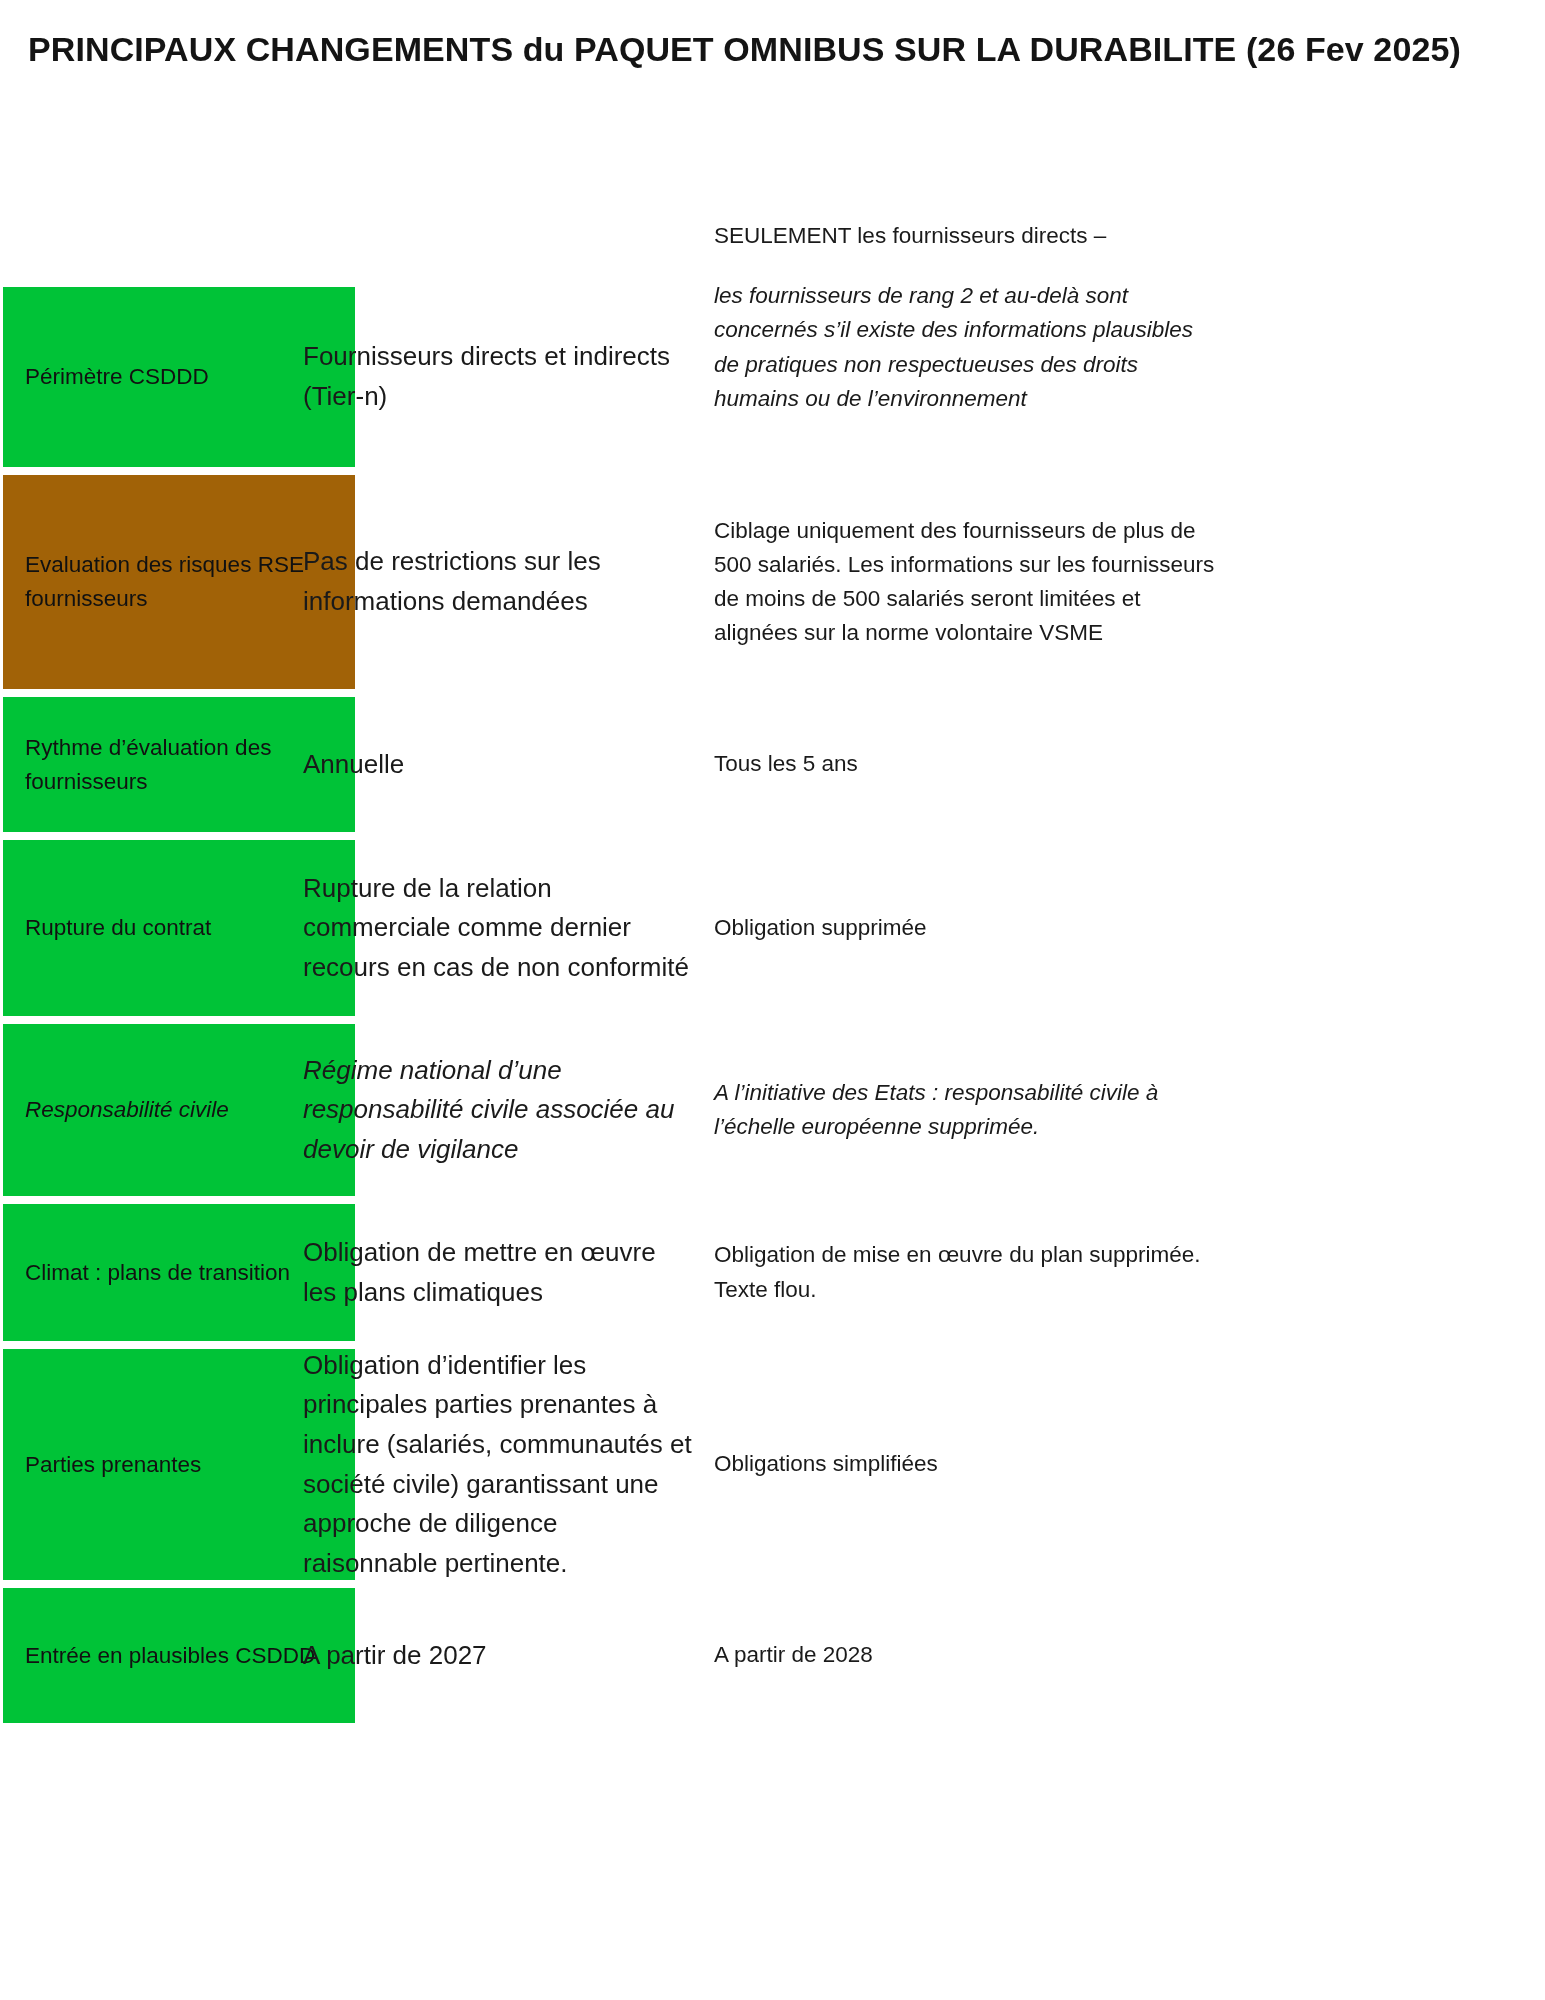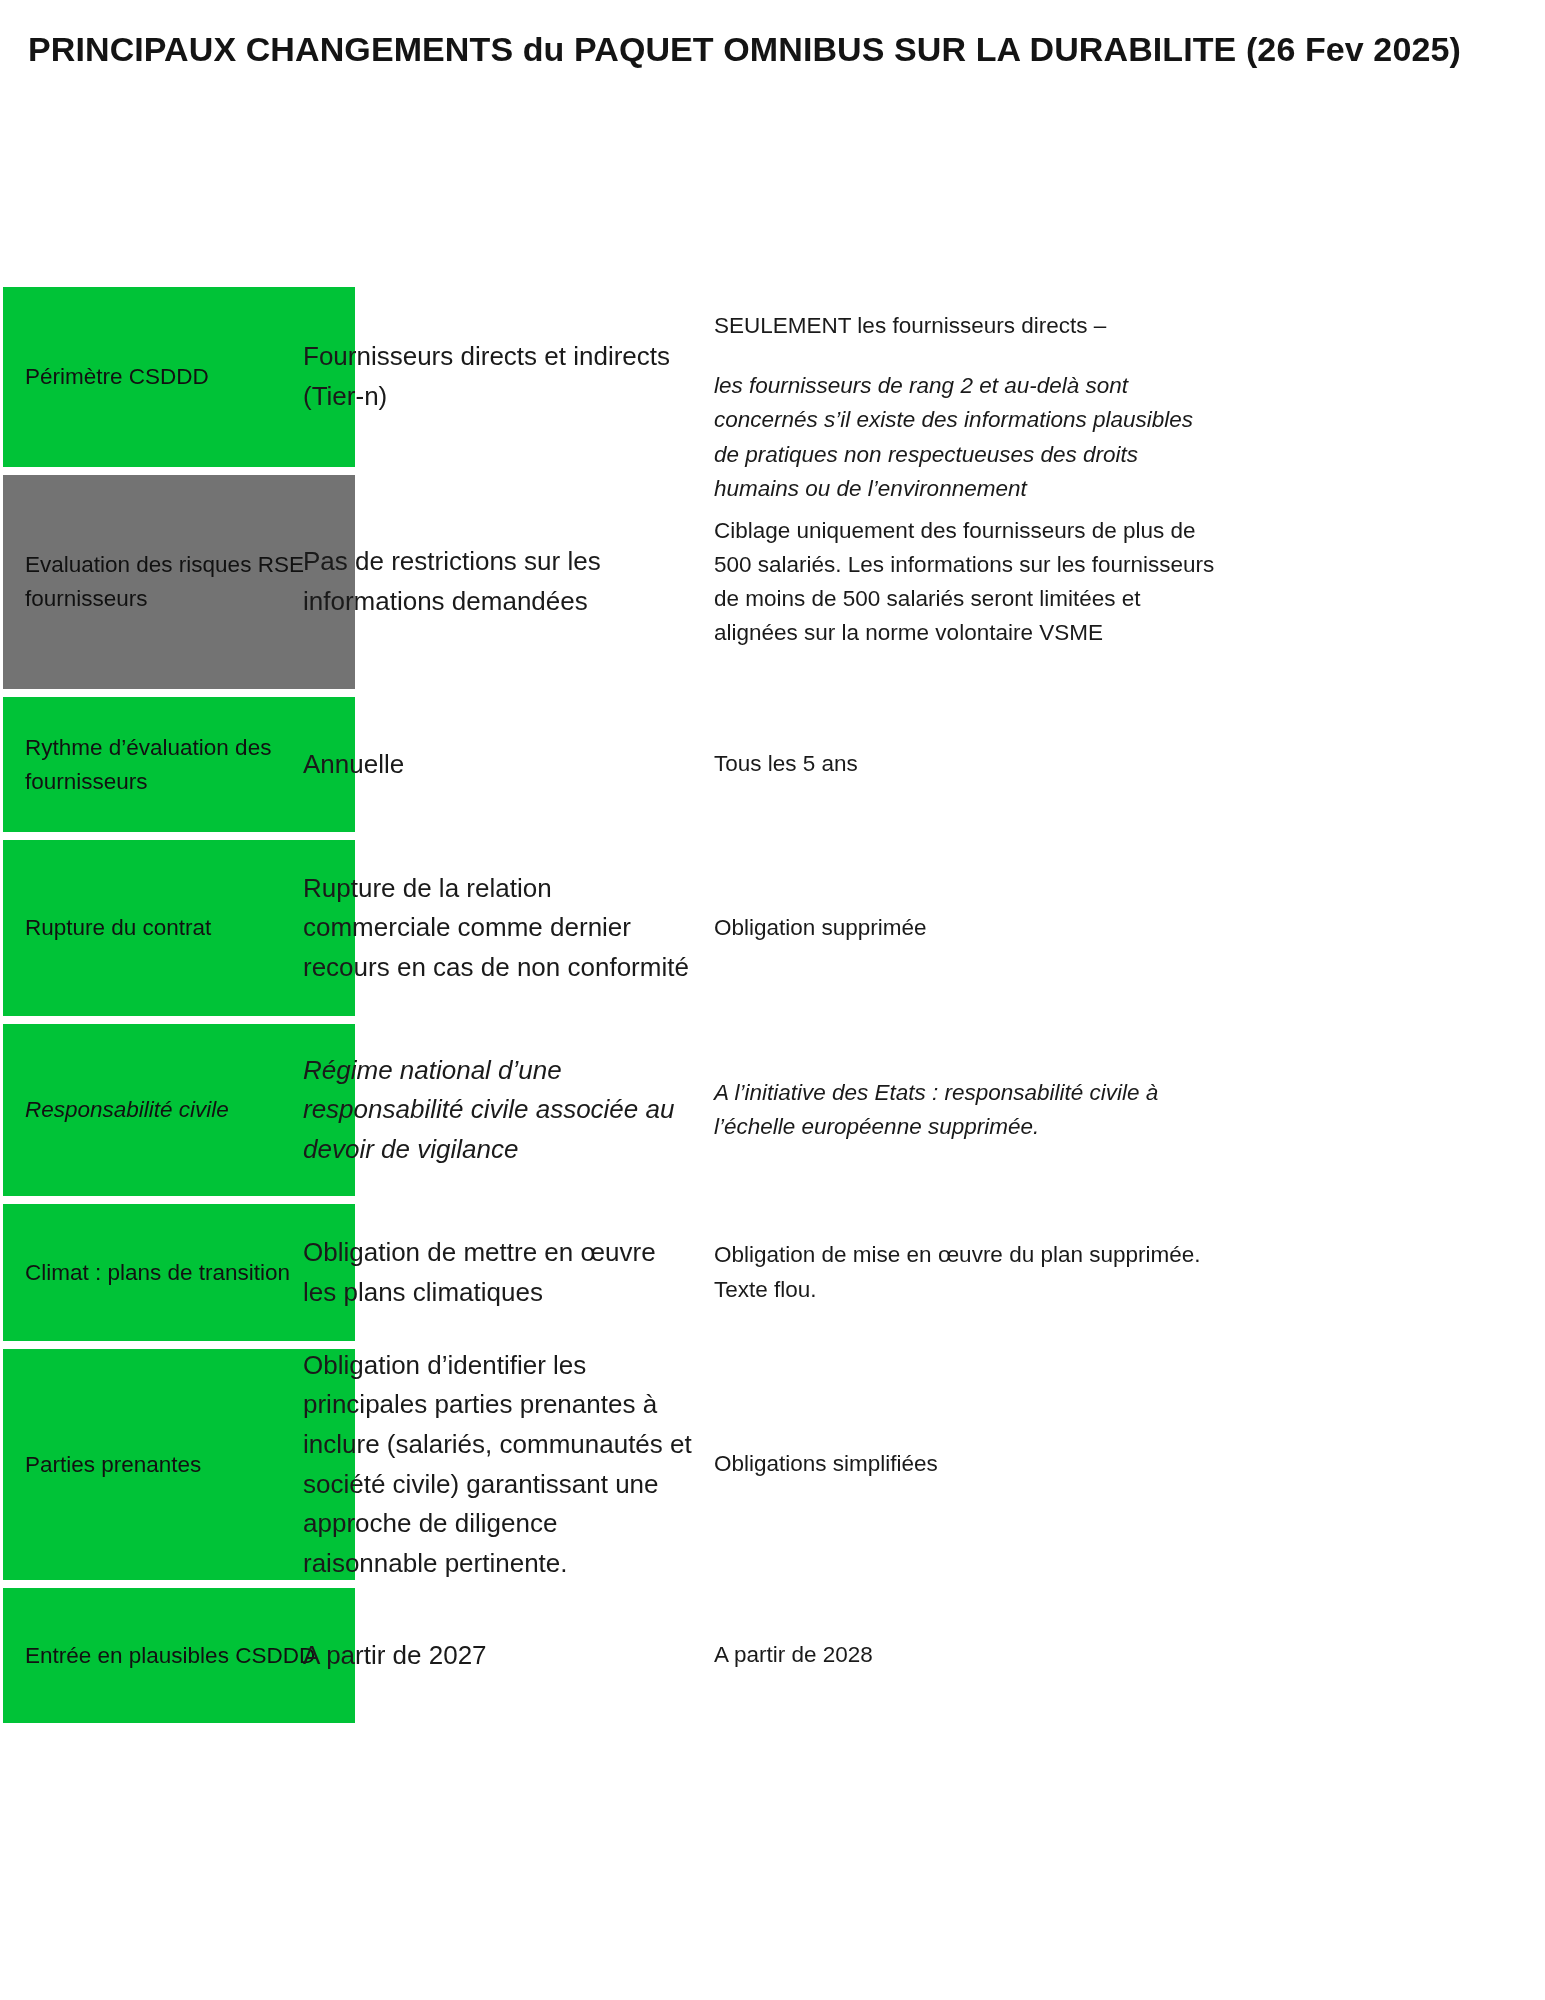--- a/index.html
+++ b/index.html
@@ -88,22 +88,21 @@
     width: 500px;
     box-sizing: border-box;
     display: flex;
     align-items: center;
     font-size: 22.5px;
     line-height: 1.52;
     color: #1a1a1a;
   }
 
   .col3.align-top {
-    align-items: flex-end;
-    margin-top: 39px;
+    align-items: flex-start;
   }
 
   .c3-lead {
     display: block;
   }
   .c3-italic {
     display: block;
     font-style: italic;
     margin-top: 26px;
   }
@@ -127,21 +126,21 @@
       </div>
       <div class="col3 align-top" style="top:-68px; height:248px; padding-top:0;">
         <span>
           <span class="c3-lead">SEULEMENT les fournisseurs directs –</span>
           <span class="c3-italic"> les fournisseurs de rang 2 et au-delà sont concernés s’il existe des informations plausibles de pratiques non respectueuses des droits humains ou de l’environnement</span>
         </span>
       </div>
     </div>
 
     <div class="row" style="height:222px;">
-      <div class="cat-cell" style="height:214px; background:#737373;">
+      <div class="cat-cell" style="height:214px; background:#a16207;">
         <span>Evaluation des risques RSE fournisseurs</span>
       </div>
       <div class="col2" style="top:0; height:214px;">
         <span>Pas de restrictions sur les informations demandées</span>
       </div>
       <div class="col3" style="top:0; height:214px; width:510px;">
         <span>Ciblage uniquement des fournisseurs de plus de 500 salariés. Les informations sur les fournisseurs de moins de 500 salariés seront limitées et alignées sur la norme volontaire VSME</span>
       </div>
     </div>
 

